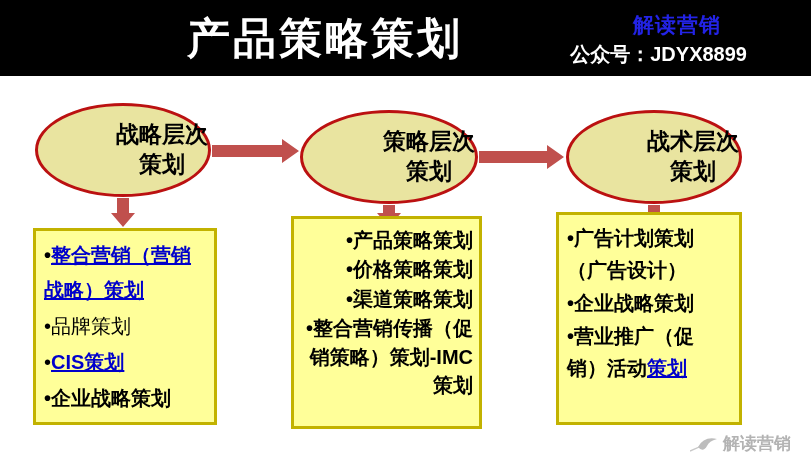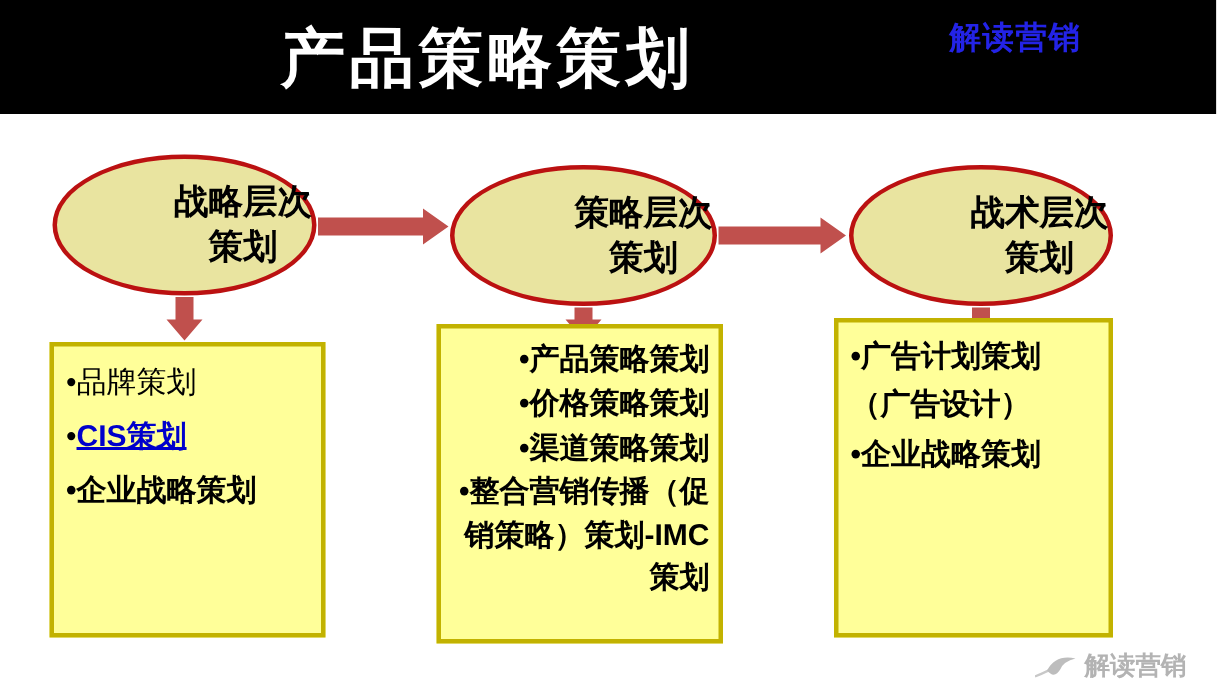--- a/index.html
+++ b/index.html
@@ -38,21 +38,20 @@
     font-weight: bold;
     color: var(--brand-blue, #2222ee);
     letter-spacing: 1px;
   }
   .account {
     position: absolute;
     right: 64px; top: 41px;
     font-size: 20px;
     font-weight: bold;
     color: #ffffff;
-    margin-top: 47px;
   }
 
   
   .ellipse {
     position: absolute;
     border: 3px solid var(--ellipse-border, #c00000);
     border-radius: 50%;
     background: var(--ellipse-fill, #e9e4a0);
     display: flex;
     align-items: center;
@@ -130,20 +129,21 @@
     <polygon points="648,205 648,213 642,213 654,227 666,213 660,213 660,205" fill="currentColor"></polygon>
   </svg>
 
   <div class="ellipse ellipse--1">
     <div>
       <span>战略层次</span><br>
       <span>策划</span>
     </div>
   </div>
   <div class="box box--1">
+      <div class="box-item"><span class="seg-bold">•</span><span class="seg-link">整合营销（营销战略）策划</span></div>
       <div class="box-item"><span class="seg-plain">•品牌策划</span></div>
       <div class="box-item"><span class="seg-plain">•</span><span class="seg-link">CIS策划</span></div>
       <div class="box-item"><span class="seg-bold">•企业战略策划</span></div>
     </div>
 
   <div class="ellipse ellipse--2">
     <div>
       <span>策略层次</span><br>
       <span>策划</span>
     </div>
@@ -157,20 +157,21 @@
 
   <div class="ellipse ellipse--3">
     <div>
       <span>战术层次</span><br>
       <span>策划</span>
     </div>
   </div>
   <div class="box box--3">
       <div class="box-item"><span class="seg-bold">•广告计划策划（广告设计）</span></div>
       <div class="box-item"><span class="seg-bold">•企业战略策划</span></div>
+      <div class="box-item"><span class="seg-bold">•营业推广（促销）活动</span><span class="seg-link">策划</span></div>
     </div>
 
   <div class="watermark">
     <svg class="wm-logo" width="28" height="20" viewBox="0 0 28 20">
       <path d="M0 17 Q10 13 16 9" stroke="#c8c8c8" stroke-width="1.5" fill="none"></path>
       <path d="M8 13 Q14 2 27 5 Q19 7 17 12 Q13 19 8 13" fill="#bdbdbd"></path>
     </svg>
     <span>解读营销</span>
   </div>
 

